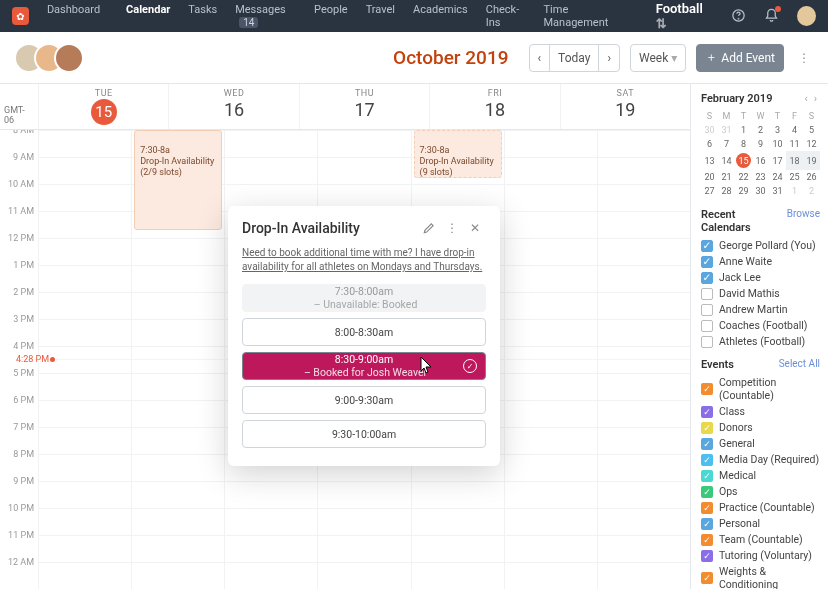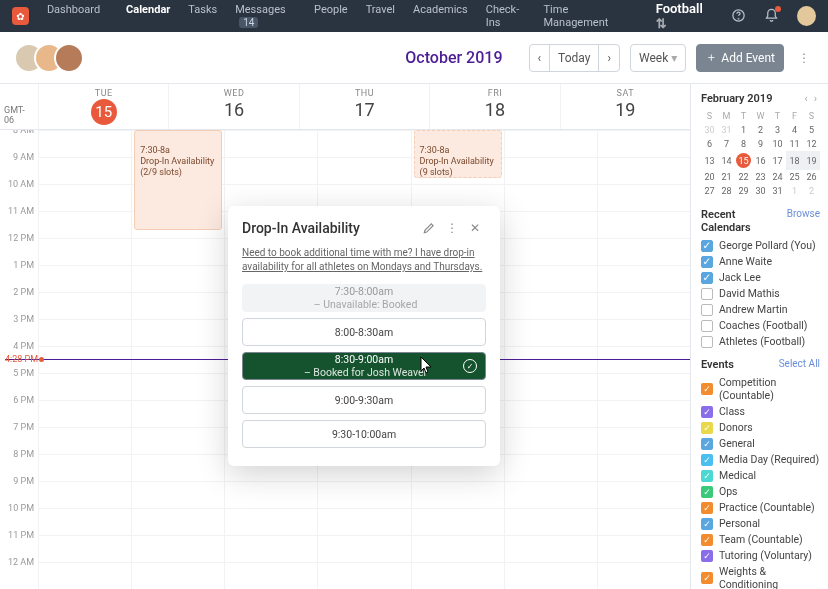--- a/index.html
+++ b/index.html
@@ -18,21 +18,21 @@
 .topnav .dot{position:absolute;right:-2px;top:-2px;width:6px;height:6px;background:#e85a3b;border-radius:50%;}
 
 
 .toolbar { display:flex; align-items:center; height:52px; padding:0 14px; border-bottom:1px solid #e4e7eb; gap:10px; }
 .avatars { display:flex; }
 .avatars .av { width:30px;height:30px;border-radius:50%;border:2px solid #fff; margin-left:-10px; background:#ccc; }
 .avatars .av:first-child{margin-left:0;background:#d8c9b0;}
 .avatars .av:nth-child(2){background:#e8b88a;}
 .avatars .av:nth-child(3){background:#b67c5a;}
 .toolbar .spacer{flex:1;}
-.month-title{font-size:16px;font-weight:500;color:#4c1d95;margin-right:16px;}
+.month-title{font-size:19px;font-weight:500;color:#c2410c;margin-right:10px;}
 .btn{border:1px solid #d0d5dc;background:#fff;border-radius:4px;height:28px;padding:0 8px;display:inline-flex;align-items:center;justify-content:center;font-size:12px;color:#555;cursor:pointer;}
 .btn-primary{background:#7a8591;border-color:#7a8591;color:#fff;gap:4px;}
 .seg{display:inline-flex;}
 .seg .btn{border-radius:0;margin-left:-1px;}
 .seg .btn:first-child{border-radius:4px 0 0 4px;margin-left:0;}
 .seg .btn:last-child{border-radius:0 4px 4px 0;}
 .icon-svg{width:14px;height:14px;display:block;}
 
 
 .layout{display:flex;height:505px;}
@@ -47,39 +47,39 @@
 .daycol .dnum{font-size:18px;font-weight:400;color:#444;margin-top:1px;}
 .daycol.today .dnum{display:inline-flex;width:26px;height:26px;border-radius:50%;background:#e85a3b;color:#fff;align-items:center;justify-content:center;font-size:15px;}
 
 
 .gridscroll{position:relative;height:459px;overflow:hidden;}
 .gridrow{display:flex;height:459px;}
 .hourcol{width:38px;}
 .hourlab{height:27px;text-align:right;padding-right:4px;font-size:9px;color:#999;position:relative;top:-5px;}
 .gridcol{flex:1;border-left:1px solid #f0f2f4;position:relative;}
 .hourline{position:absolute;left:38px;right:0;height:1px;background:#f0f2f4;}
-.nowline{position:absolute;left:5px;right:0;height:1px;background:#4c1d95;}
+.nowline{position:absolute;left:16px;right:0;height:1px;background:#fef9c3;}
 .nowline::before{content:'';position:absolute;left:34px;top:-2px;width:5px;height:5px;background:#e85a3b;border-radius:50%;}
 .nowlab{position:absolute;left:0;font-size:9px;color:#e85a3b;top:-5px;}
 
 
 .event{position:absolute;left:2px;right:2px;background:#fce9df;border:1px solid #f4cdb5;border-radius:3px;padding:14px 5px;font-size:9px;color:#7a4a2e;line-height:1.2;}
 .event.dashed{border-style:dashed;}
 
 
 .popup{position:absolute;left:228px;top:122px;width:272px;background:#fff;border-radius:6px;box-shadow:0 8px 32px rgba(0,0,0,0.18);padding:14px;z-index:10;}
 .popup-head{display:flex;align-items:center;margin-bottom:10px;}
 .popup-title{font-size:14px;font-weight:500;flex:1;}
 .popup-head .ic{width:16px;color:#888;margin-left:8px;cursor:pointer;}
 .popup-desc{font-size:10px;color:#666;line-height:1.4;margin-bottom:10px;text-decoration:underline;}
 .slotlist{position:relative;max-height:168px;overflow:hidden;}
 .slotlist::after{content:'';position:absolute;right:-12px;top:0;bottom:0;width:6px;background:#d5d9de;border-radius:3px;}
 .slot{border:1px solid #d0d5dc;border-radius:4px;height:28px;margin-bottom:6px;display:flex;align-items:center;justify-content:center;font-size:10.5px;color:#444;cursor:pointer;position:relative;flex-direction:column;}
 .slot.unavail{background:#f1f3f5;border-color:#f1f3f5;color:#999;}
-.slot.booked{background:#14532d;border-color:#7a8591;color:#fff;text-align:right;}
+.slot.booked{background:#be185d;border-color:#7a8591;color:#fff;text-align:right;}
 .slot .sub{opacity:0.85;margin-left:3px;font-style:normal;}
 .slot .chk{position:absolute;right:8px;width:14px;height:14px;border:1.5px solid #fff;border-radius:50%;display:flex;align-items:center;justify-content:center;color:#fff;font-size:8px;}
 .cursor{position:absolute;left:418px;top:271px;z-index:30;pointer-events:none;}
 
 
 .minical-head{display:flex;align-items:center;margin-bottom:4px;}
 .minical-title{font-weight:600;font-size:11px;flex:1;}
 .minical-nav{color:#aaa;cursor:pointer;padding:0 3px;}
 .minical{width:100%;border-collapse:collapse;font-size:9px;color:#666;table-layout:fixed;}
 .minical th{font-weight:400;color:#aaa;padding:2px 0;}

